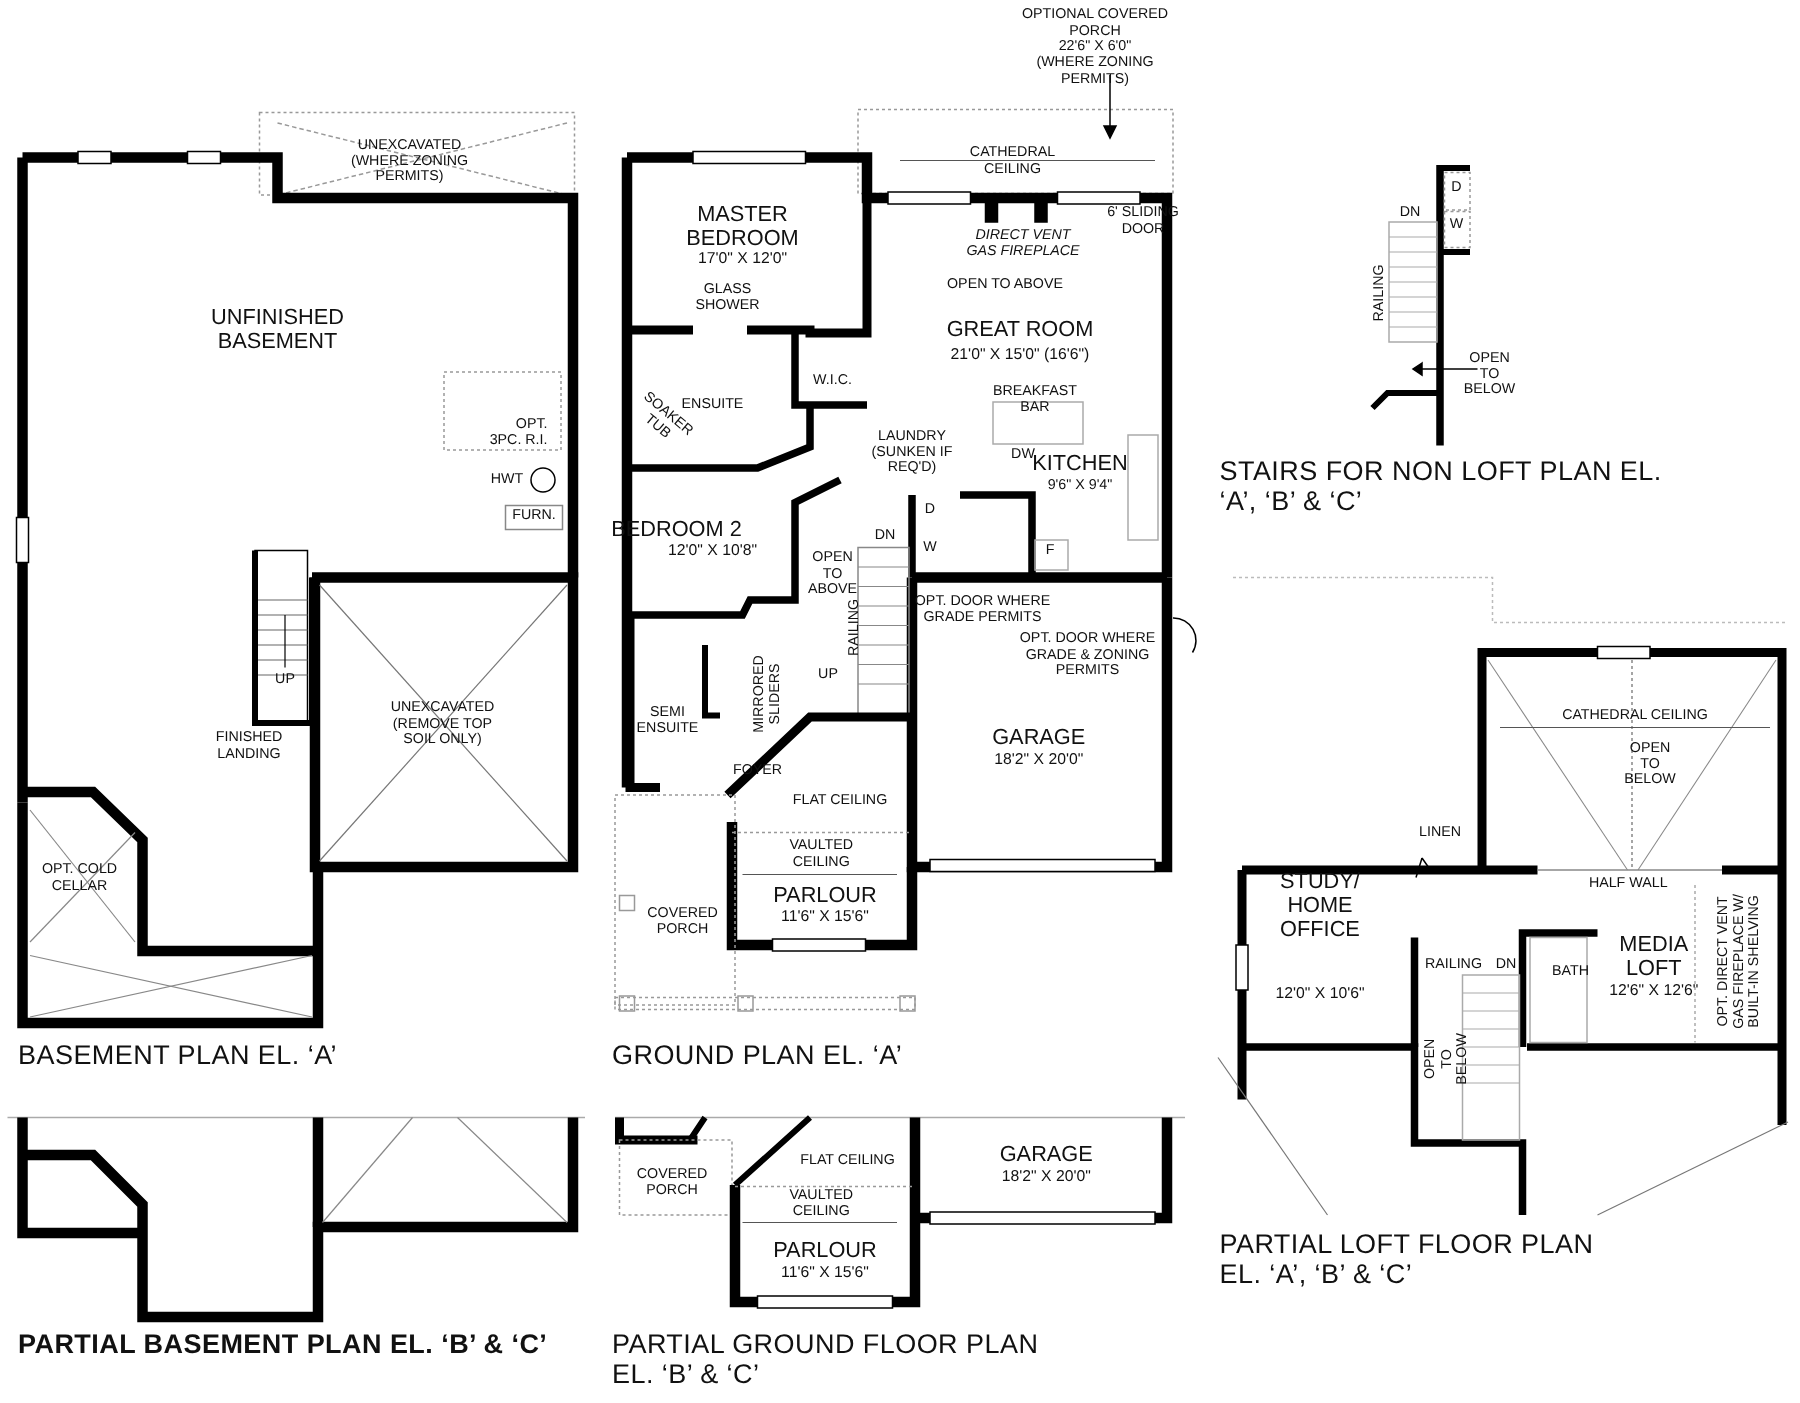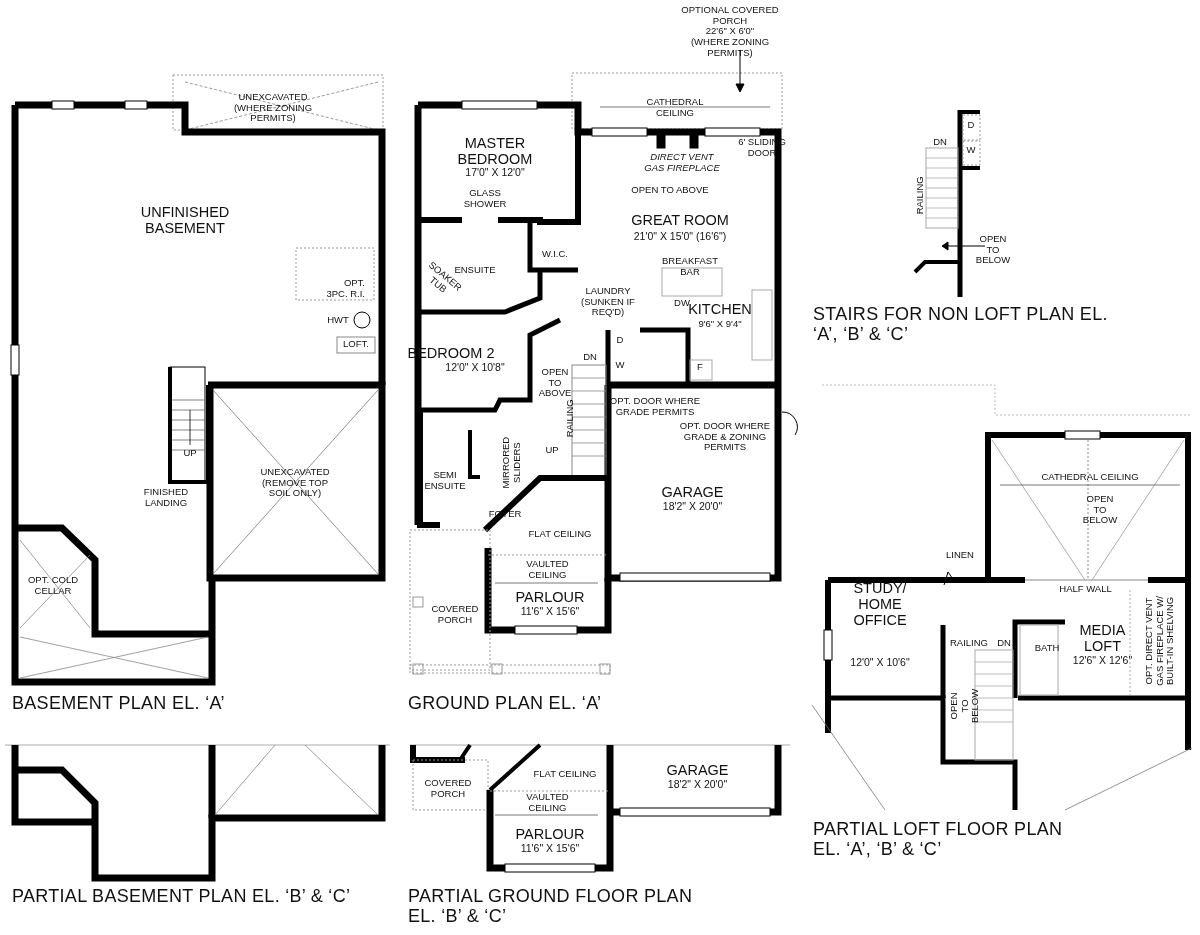--- a/index.html
+++ b/index.html
@@ -190,21 +190,21 @@
 </svg>
 
 <div class="lbl s14" style="left:120px;top:184px;width:130px;margin-top:20px;">UNFINISHED
 BASEMENT</div>
 <div class="lbl s9" style="left:218px;top:92px;width:110px;">UNEXCAVATED
 (WHERE ZONING
 PERMITS)</div>
 <div class="lbl s9" style="left:305px;top:278px;width:60px;text-align:right;">OPT.
 3PC. R.I.</div>
 <div class="lbl s9" style="left:318px;top:315px;width:40px;">HWT</div>
-<div class="lbl s9" style="left:338px;top:339px;width:36px;">LOFT.</div>
+<div class="lbl s9" style="left:338px;top:339px;width:36px;">FURN.</div>
 <div class="lbl s9" style="left:175px;top:448px;width:30px;">UP</div>
 <div class="lbl s9" style="left:105px;top:487px;width:60px;margin-left:31px;">FINISHED
 LANDING</div>
 <div class="lbl s9" style="left:235px;top:467px;width:120px;">UNEXCAVATED
 (REMOVE TOP
 SOIL ONLY)</div>
 <div class="lbl s9" style="left:18px;top:575px;width:70px;">OPT. COLD
 CELLAR</div>
 <div class="title" style="left:12px;top:694px;">BASEMENT PLAN EL. ‘A’</div>
 
@@ -299,21 +299,21 @@
 <div class="lbl s10" style="left:1060px;top:655px;width:85px;">12'6" X 12'6"</div>
 <div class="lbl s9 vert" style="left:1110px;top:625px;width:100px;">OPT. DIRECT VENT
 GAS FIREPLACE W/
 BUILT-IN SHELVING</div>
 <div class="lbl s9 vert" style="left:935px;top:690px;width:60px;">OPEN
 TO
 BELOW</div>
 <div class="title" style="left:813px;top:820px;">PARTIAL LOFT FLOOR PLAN
 EL. ‘A’, ‘B’ &amp; ‘C’</div>
 
-<div class="title" style="left:12px;top:887px;">PARTIAL BASEMENT PLAN EL. ‘B’ &amp; ‘C’</div>
+<div class="title" style="left:12px;top:887px;font-weight:bold;">PARTIAL BASEMENT PLAN EL. ‘B’ &amp; ‘C’</div>
 
 <div class="lbl s9" style="left:520px;top:769px;width:90px;">FLAT CEILING</div>
 <div class="lbl s9" style="left:420px;top:778px;width:56px;">COVERED
 PORCH</div>
 <div class="lbl s9" style="left:510px;top:792px;width:75px;">VAULTED
 CEILING</div>
 <div class="lbl s14" style="left:495px;top:826px;width:110px;">PARLOUR</div>
 <div class="lbl s10" style="left:495px;top:843px;width:110px;">11'6" X 15'6"</div>
 <div class="lbl s14" style="left:640px;top:762px;width:115px;">GARAGE</div>
 <div class="lbl s10" style="left:640px;top:779px;width:115px;">18'2" X 20'0"</div>

